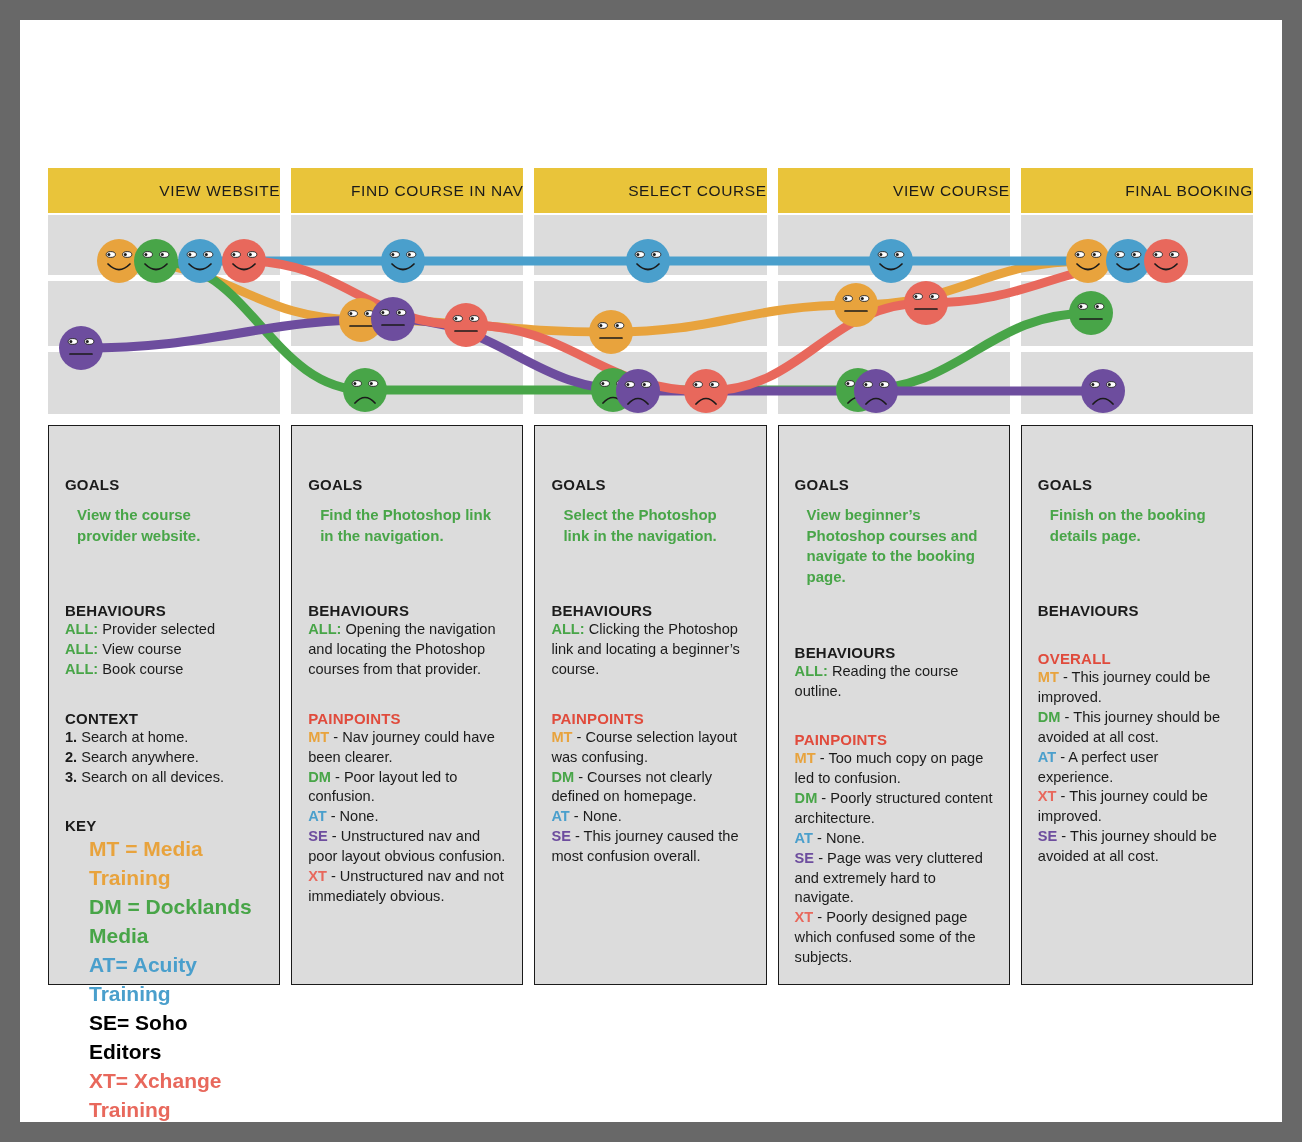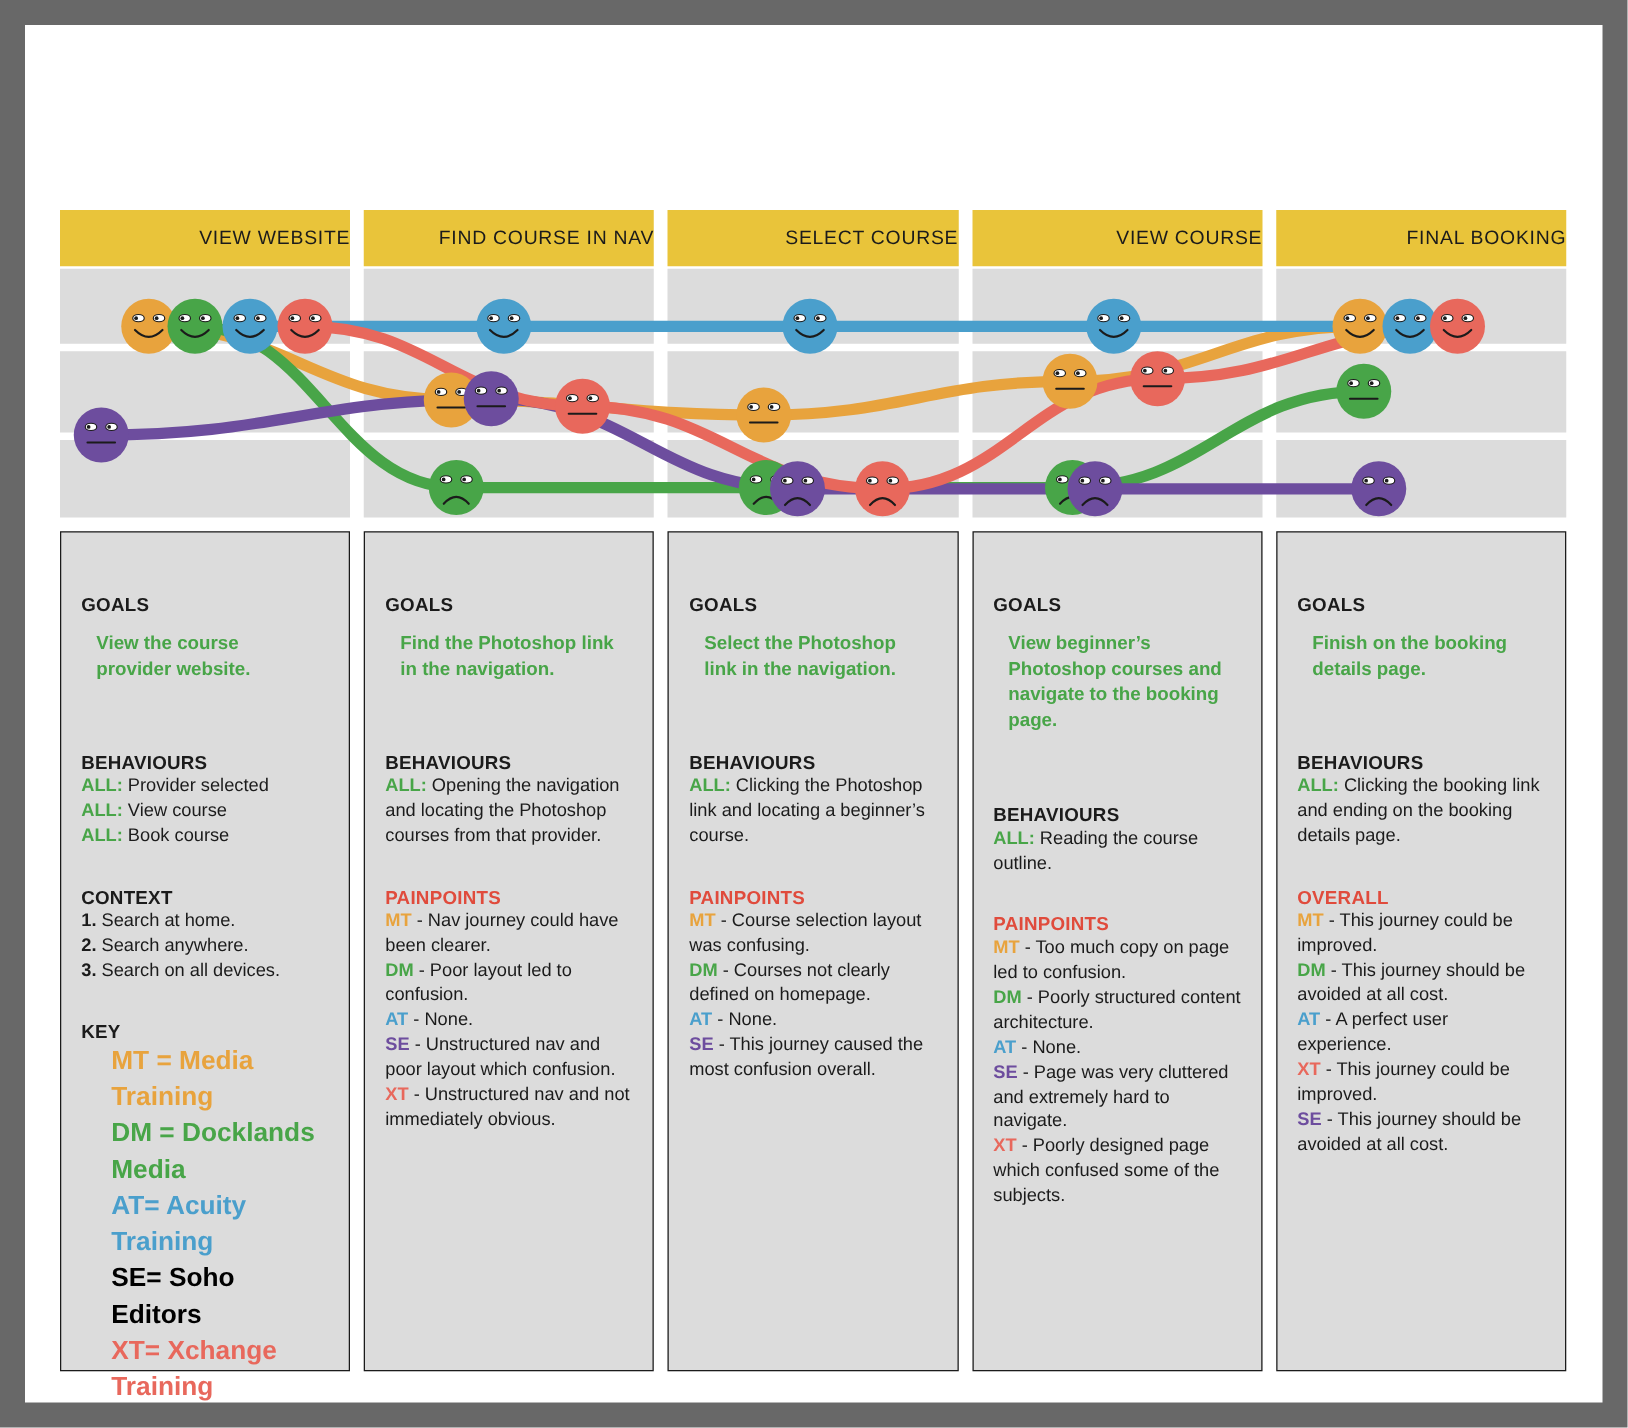--- a/index.html
+++ b/index.html
@@ -37,21 +37,21 @@
     display:flex;gap:11px;
   }
   .band-cell{flex:1 1 0;background:#dcdcdc;height:100%;}
   .band-r1{top:0px;height:60px;}
   .band-r2{top:66px;height:65px;}
   .band-r3{top:137px;height:62px;}
   .chart svg{position:absolute;left:0;top:0;width:1205px;height:205px;overflow:visible;}
   
   .panels{
     position:absolute;left:28px;top:405px;
-    width:1205px;height:672px;
+    width:1205px;height:560px;
     display:flex;gap:11px;
   }
   .panel{
     flex:1 1 0;
     background:#dcdcdc;
     border:1.5px solid #1b1b1b;
     box-sizing:border-box;
     padding:50px 16px 10px 16px;
     position:relative;
   }
@@ -374,21 +374,21 @@
         <div class="sec-title">GOALS</div>
         <div class="goal-text">Find the Photoshop link in the navigation.</div>
         <div class="gap-goals"></div>
         <div class="sec-title">BEHAVIOURS</div>
         <div class="line"><span class="tag t-all">ALL:</span><span> Opening the navigation and locating the Photoshop courses from that provider.</span></div>
         <div class="gap-beh"></div>
         <div class="sec-title pain">PAINPOINTS</div>
         <div class="line"><span class="tag t-mt">MT</span><span> - Nav journey could have been clearer.</span></div>
         <div class="line"><span class="tag t-dm">DM</span><span> - Poor layout led to confusion.</span></div>
         <div class="line"><span class="tag t-at">AT</span><span> - None.</span></div>
-        <div class="line"><span class="tag t-se">SE</span><span> - Unstructured nav and poor layout which confusion.</span></div>
+        <div class="line"><span class="tag t-se">SE</span><span> - Unstructured nav and poor layout obvious confusion.</span></div>
         <div class="line"><span class="tag t-xt">XT</span><span> - Unstructured nav and not immediately obvious.</span></div>
       </div>
       <div class="panel">
         <div class="sec-title">GOALS</div>
         <div class="goal-text">Select the Photoshop link in the navigation.</div>
         <div class="gap-goals"></div>
         <div class="sec-title">BEHAVIOURS</div>
         <div class="line"><span class="tag t-all">ALL:</span><span> Clicking the Photoshop link and locating a beginner’s course.</span></div>
         <div class="gap-beh"></div>
         <div class="sec-title pain">PAINPOINTS</div>
@@ -409,21 +409,20 @@
         <div class="line"><span class="tag t-dm">DM</span><span> - Poorly structured content architecture.</span></div>
         <div class="line"><span class="tag t-at">AT</span><span> - None.</span></div>
         <div class="line"><span class="tag t-se">SE</span><span> - Page was very cluttered and extremely hard to navigate.</span></div>
         <div class="line"><span class="tag t-xt">XT</span><span> - Poorly designed page which confused some of the subjects.</span></div>
       </div>
       <div class="panel">
         <div class="sec-title">GOALS</div>
         <div class="goal-text">Finish on the booking details page.</div>
         <div class="gap-goals"></div>
         <div class="sec-title">BEHAVIOURS</div>
-        <div class="line"><span class="tag t-all">ALL:</span><span> Clicking the booking link and ending on the booking details page.</span></div>
         <div class="gap-beh"></div>
         <div class="sec-title pain">OVERALL</div>
         <div class="line"><span class="tag t-mt">MT</span><span> - This journey could be improved.</span></div>
         <div class="line"><span class="tag t-dm">DM</span><span> - This journey should be avoided at all cost.</span></div>
         <div class="line"><span class="tag t-at">AT</span><span> - A perfect user experience.</span></div>
         <div class="line"><span class="tag t-xt">XT</span><span> - This journey could be improved.</span></div>
         <div class="line"><span class="tag t-se">SE</span><span> - This journey should be avoided at all cost.</span></div>
       </div>
     </div>
 

